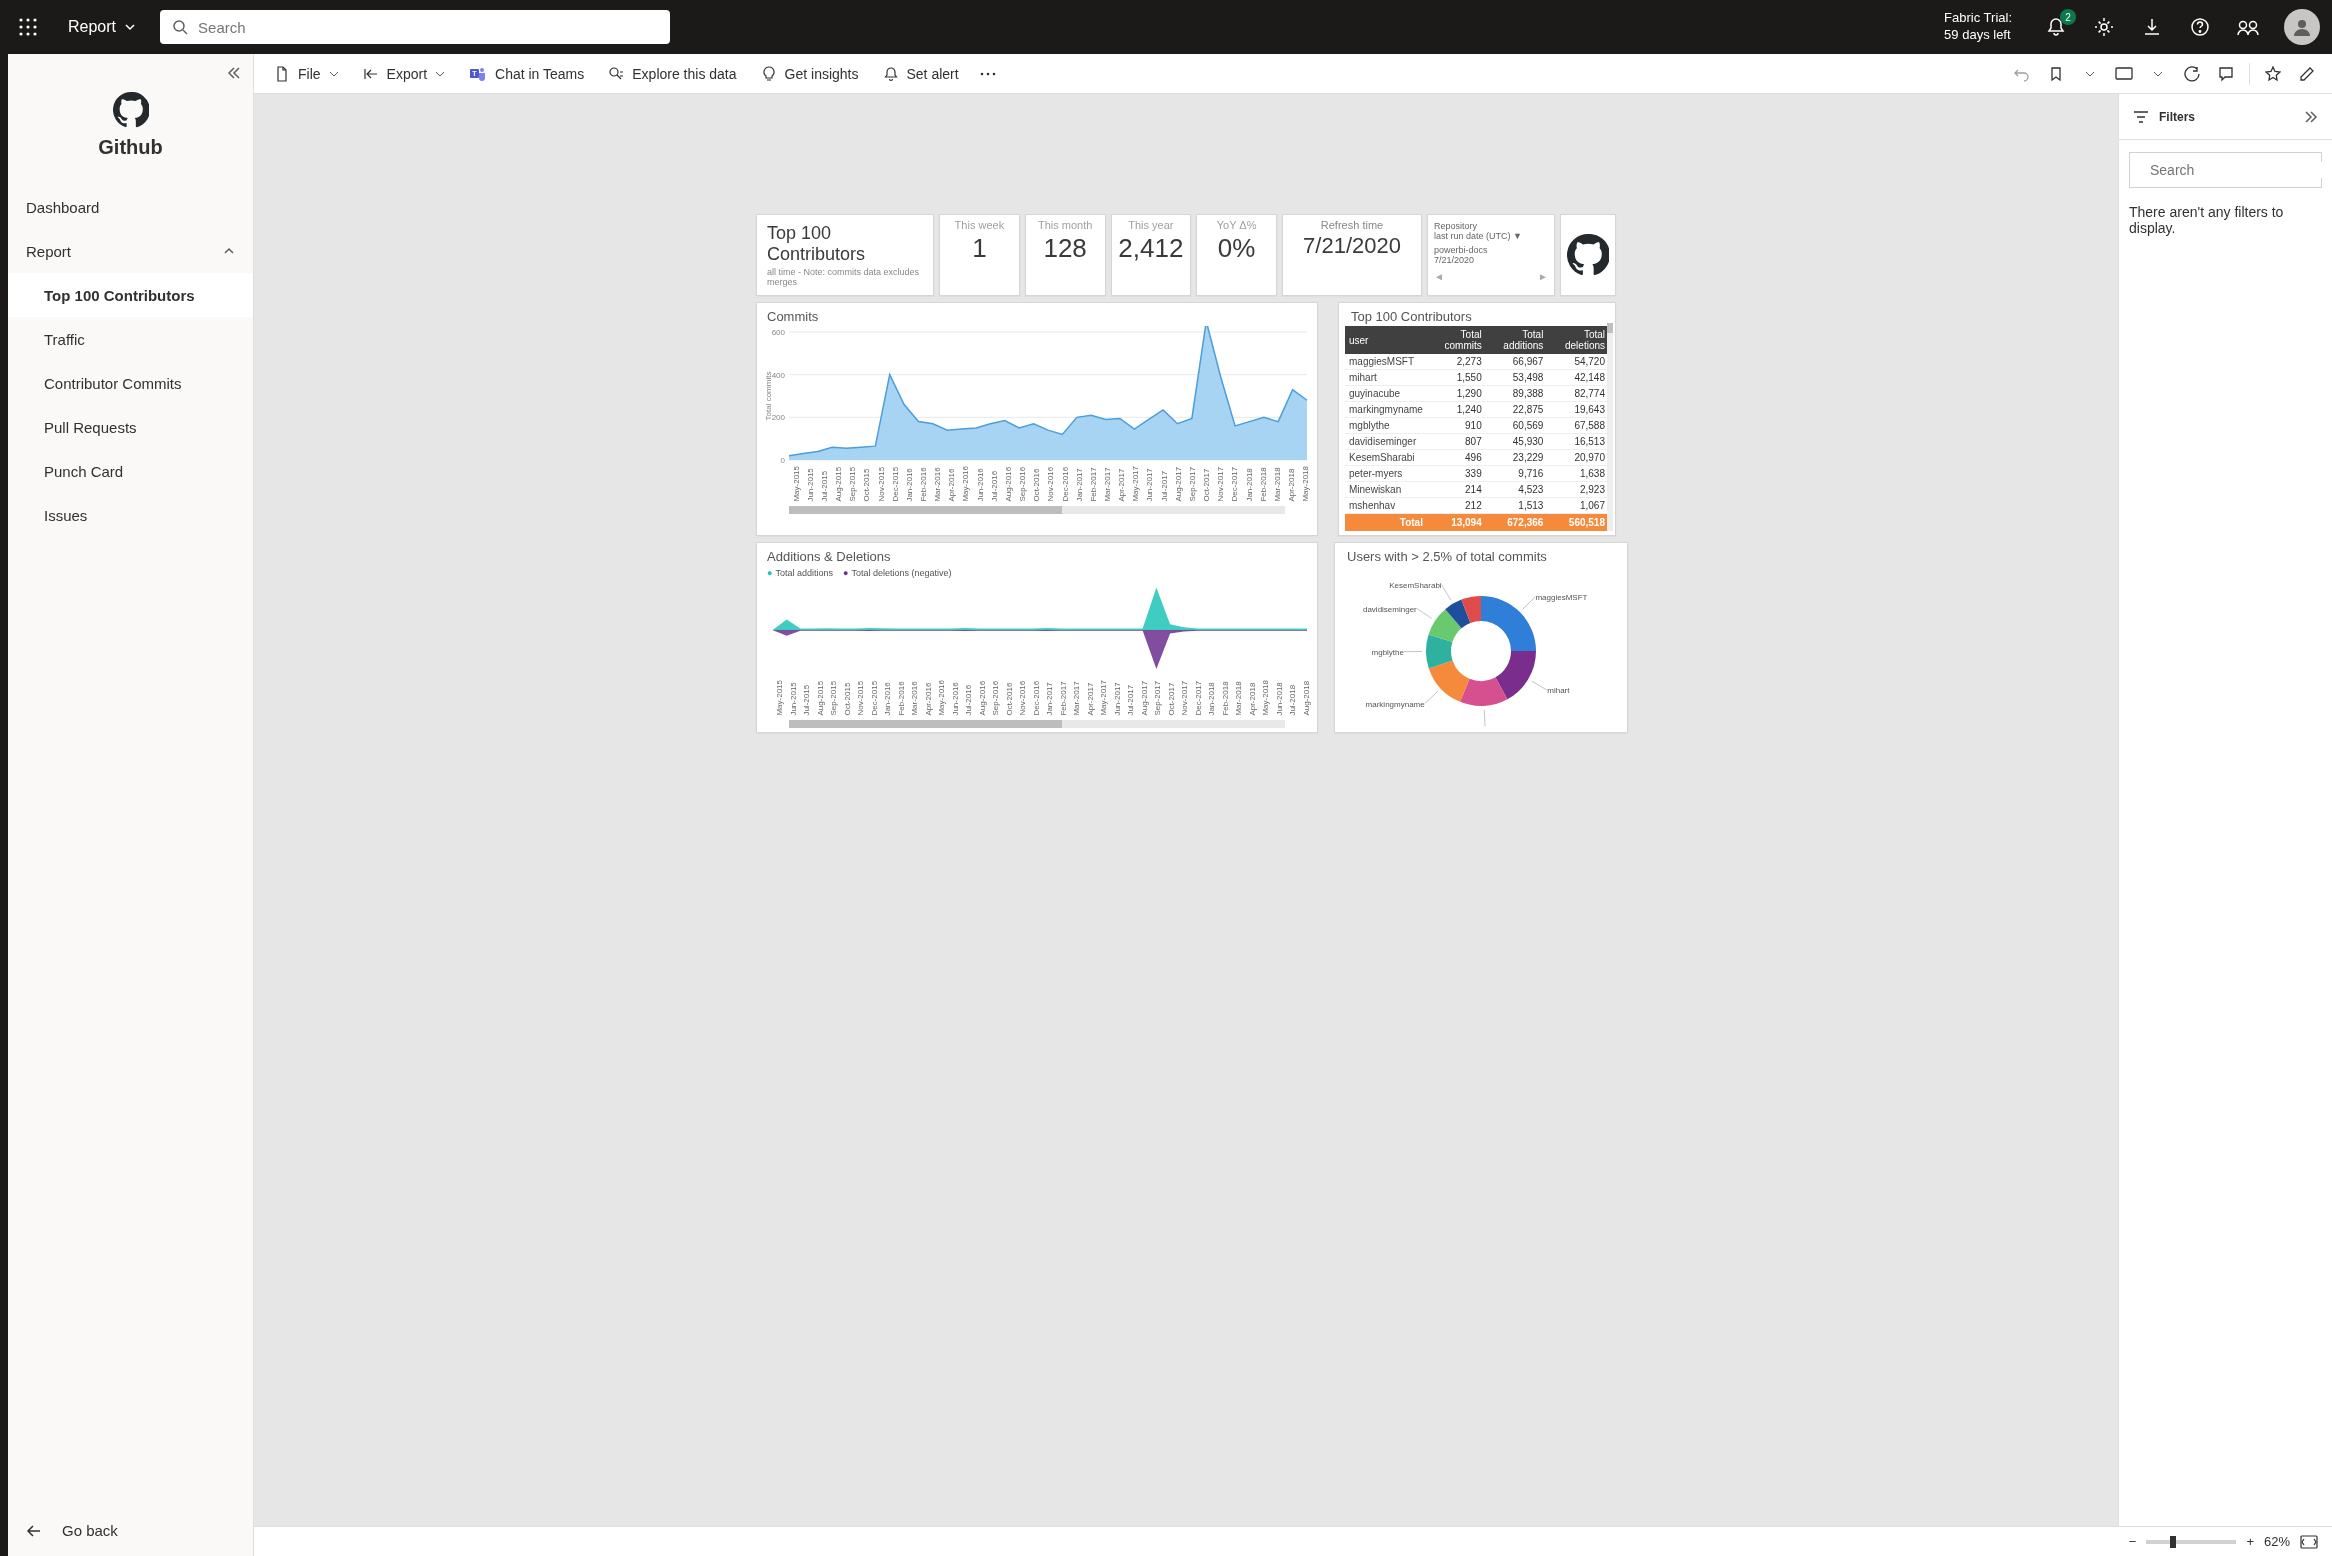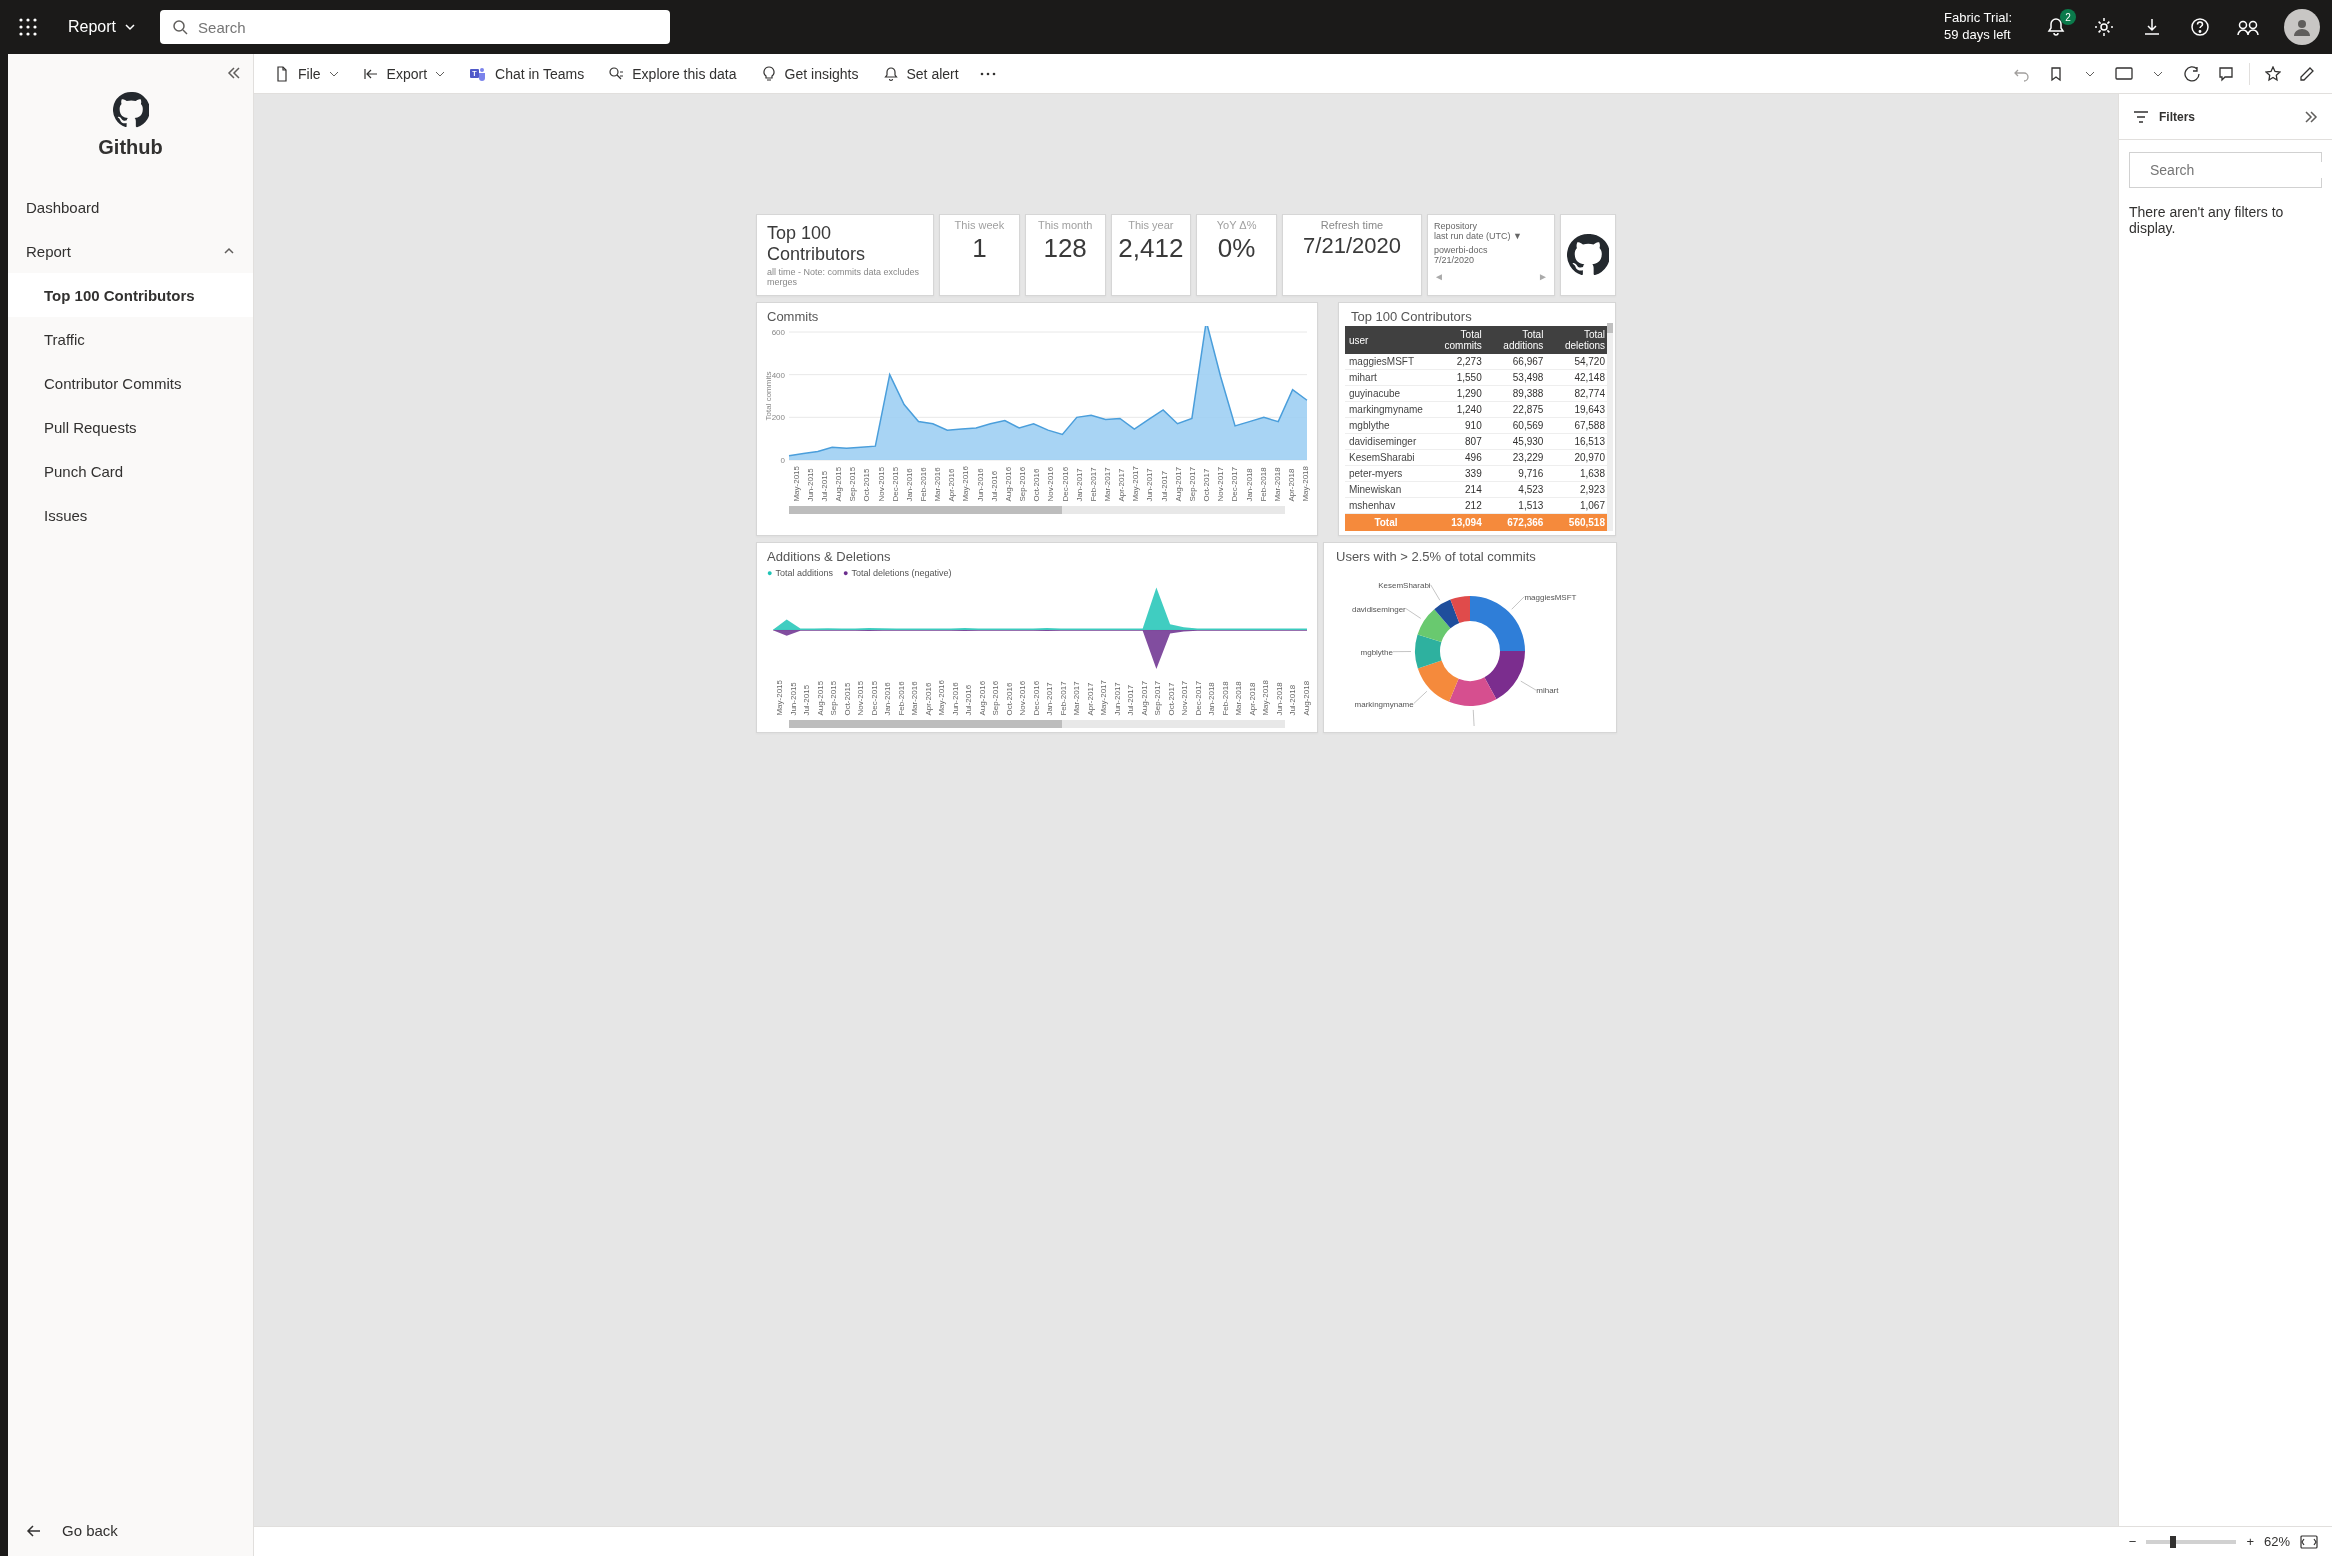--- a/index.html
+++ b/index.html
@@ -64,23 +64,23 @@
 .row2 { display: flex; gap: 20px; margin-bottom: 6px; align-items: stretch; }
 .commits-card { flex: 0 0 560px; padding: 4px; }
 .chart-title { font-size: 13px; color: #555; padding: 2px 6px; }
 .contrib-card { flex: 1; padding: 4px 6px; }
 .tbl { width: 100%; font-size: 10px; border-collapse: collapse; }
 .tbl thead th { background: #404040; color: #fff; font-weight: 400; padding: 3px 4px; text-align: right; }
 .tbl thead th:first-child { text-align: left; }
 .tbl tbody td { padding: 2px 4px; border-bottom: 1px solid #eee; text-align: right; }
 .tbl tbody td:first-child { text-align: left; color: #444; }
 .tbl tfoot td { background: #f58a3c; color: #fff; font-weight: 600; padding: 3px 4px; text-align: right; }
-.tbl tfoot td:first-child { text-align: center; }
-
-.row3 { display: flex; gap: 5px; }
+.tbl tfoot td:first-child { text-align: right; }
+
+.row3 { display: flex; gap: 16px; }
 .add-del-card { flex: 0 0 560px; padding: 4px; }
 .legend { font-size: 9px; color: #555; display: flex; gap: 10px; padding: 2px 6px; }
 .legend span::before { content: "●"; margin-right: 3px; }
 .leg-add::before { color: #1fc4b6; }
 .leg-del::before { color: #6b2e8e; }
 .donut-card { flex: 1; padding: 4px 6px; }
 
 .x-labels { display: flex; font-size: 8px; color: #666; justify-content: space-around; }
 .x-labels span { writing-mode: vertical-rl; transform: rotate(180deg); white-space: nowrap; }
 .hscroll { height: 8px; background: #e8e8e8; margin: 4px 28px 0; position: relative; }

